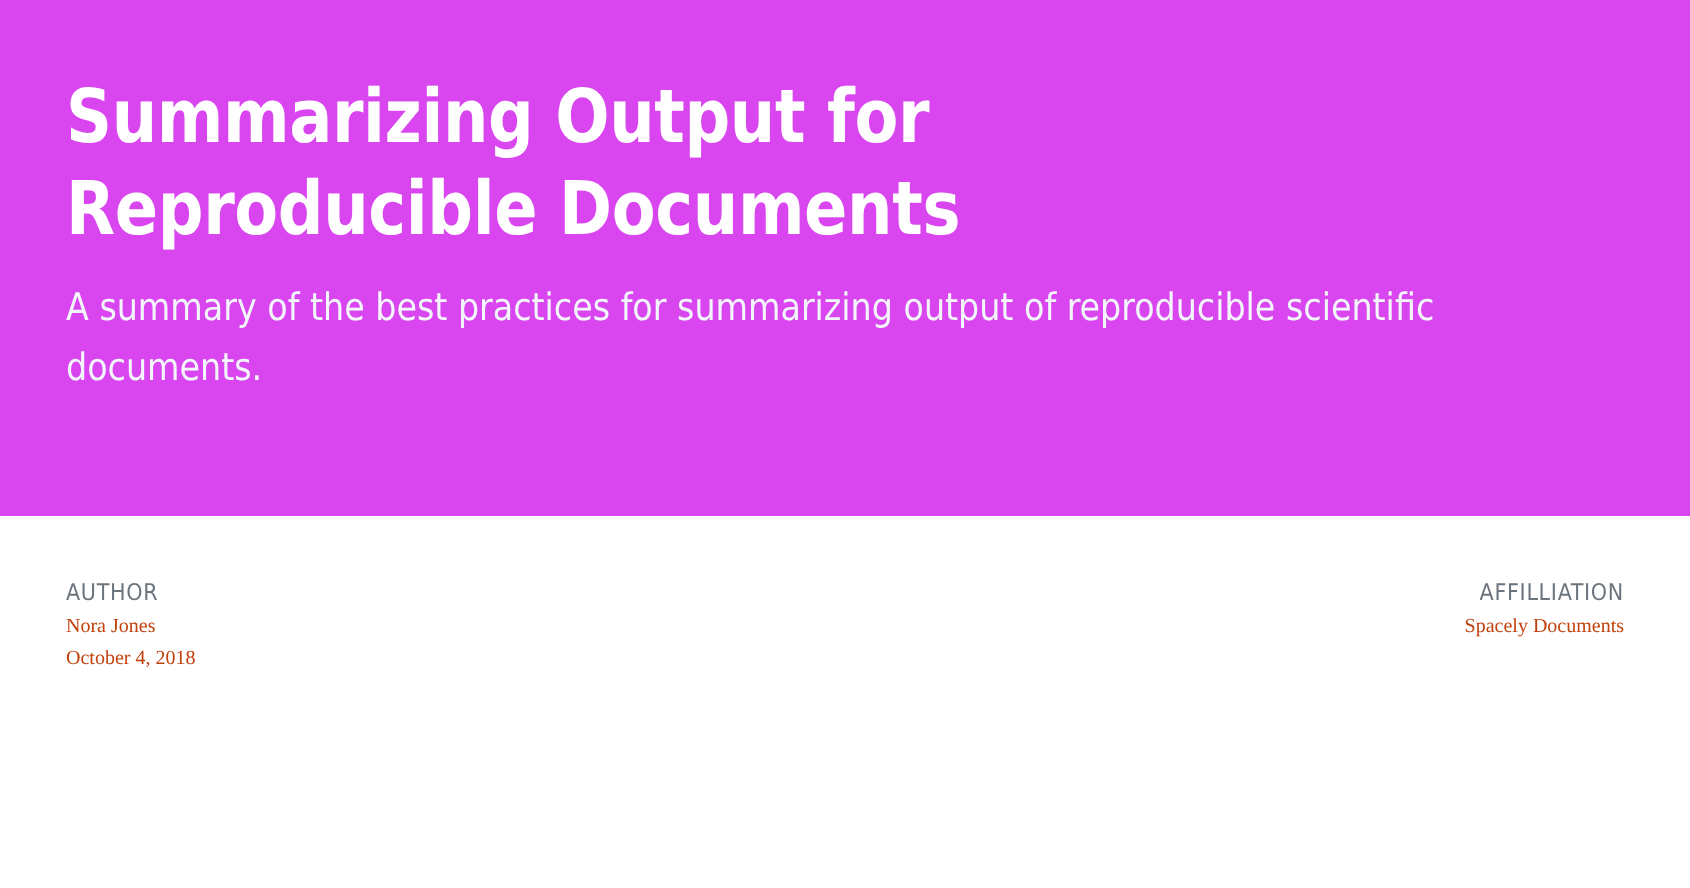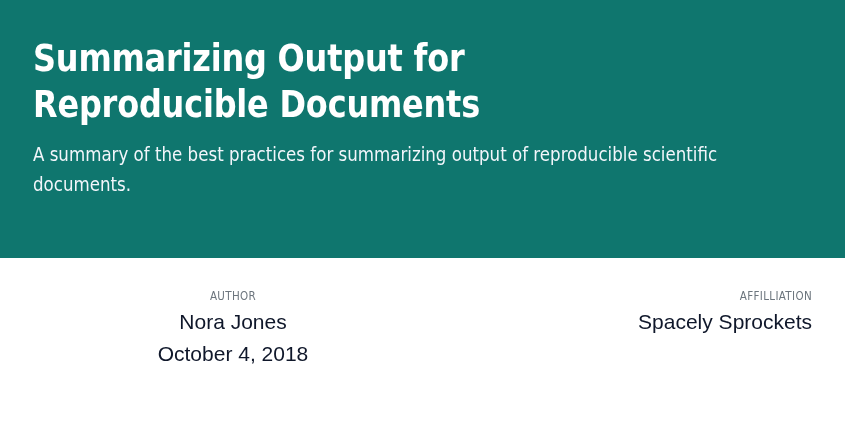--- a/index.html
+++ b/index.html
@@ -13,21 +13,21 @@
     background: #ffffff;
     font-family: "Liberation Sans", sans-serif;
     -webkit-font-smoothing: antialiased;
     overflow: hidden;
   }
 
   
   .title-banner {
     width: 845px;
     height: 258px;
-    background: #0f766e;
+    background: #d946ef;
     box-sizing: border-box;
     padding: 36px 33px 0 33px;
     overflow: hidden;
   }
 
   .page-title {
     margin: 0;
     color: #ffffff;
     font-family: "DejaVu Sans Condensed", "Liberation Sans Narrow", "Liberation Sans", sans-serif;
     font-size: 37px;
@@ -60,21 +60,20 @@
     background: #ffffff;
   }
 
   .meta-col {
     display: flex;
     flex-direction: column;
   }
   .meta-col-author {
     width: 400px;
     flex: 0 0 400px;
-    text-align: center;
   }
   .meta-col-affiliation {
     flex: 1 1 auto;
     text-align: right;
   }
 
   .meta-group {
     display: block;
   }
 
@@ -85,23 +84,23 @@
     font-size: 11.5px;
     font-weight: 400;
     letter-spacing: 0.35px;
     line-height: 1.45;
     text-transform: uppercase;
     margin: 0;
   }
 
   .meta-value {
     display: block;
-    color: #0f172a;
-    font-family: Liberation Sans, sans-serif;
-    font-size: 21px;
+    color: #c2410c;
+    font-family: Liberation Serif, serif;
+    font-size: 10px;
     font-weight: 400;
     line-height: 1.5;
     margin: 1px 0 8px 0;
   }
   .meta-value:last-child {
     margin-bottom: 0;
   }
 </style>
 </head>
 <body>
@@ -123,18 +122,18 @@
     <div class="meta-group">
       <span class="meta-value">October 4, 2018</span>
     </div>
 
   </div>
 
   <div class="meta-col meta-col-affiliation">
 
     <div class="meta-group">
       <span class="meta-label">AFFILLIATION</span>
-      <span class="meta-value">Spacely Sprockets</span>
+      <span class="meta-value">Spacely Documents</span>
     </div>
 
   </div>
 
 </div>
 
 </body></html>

